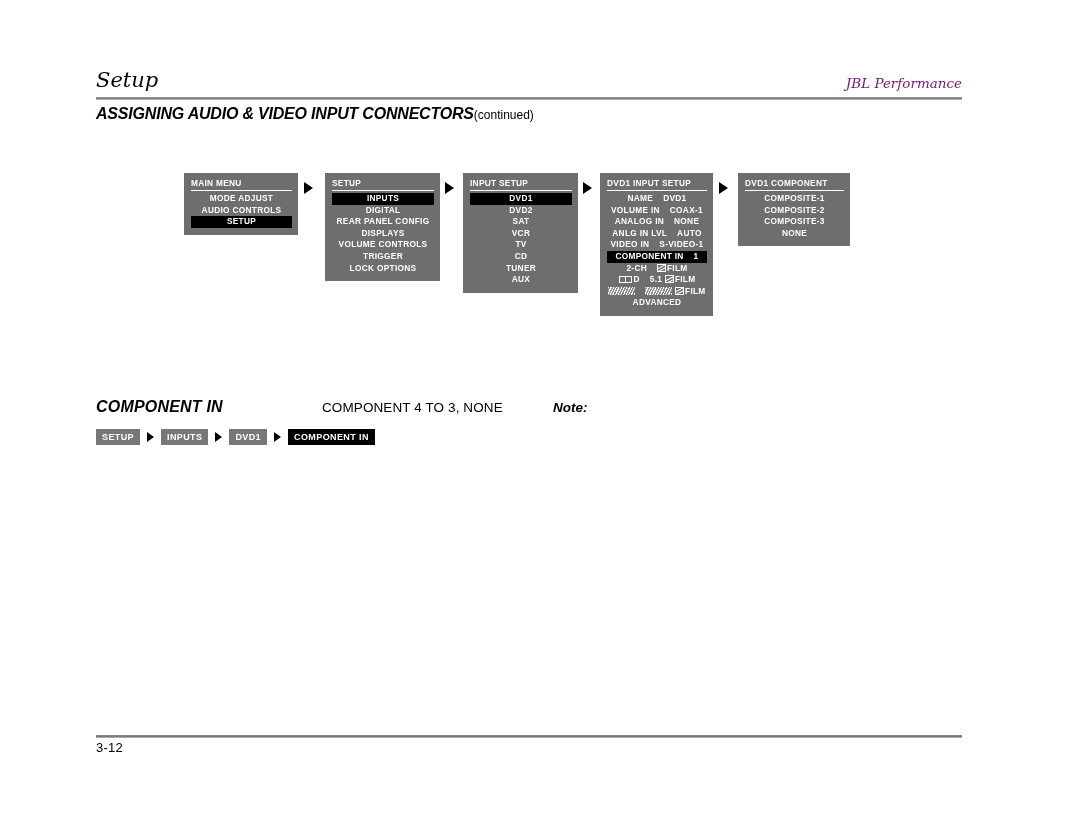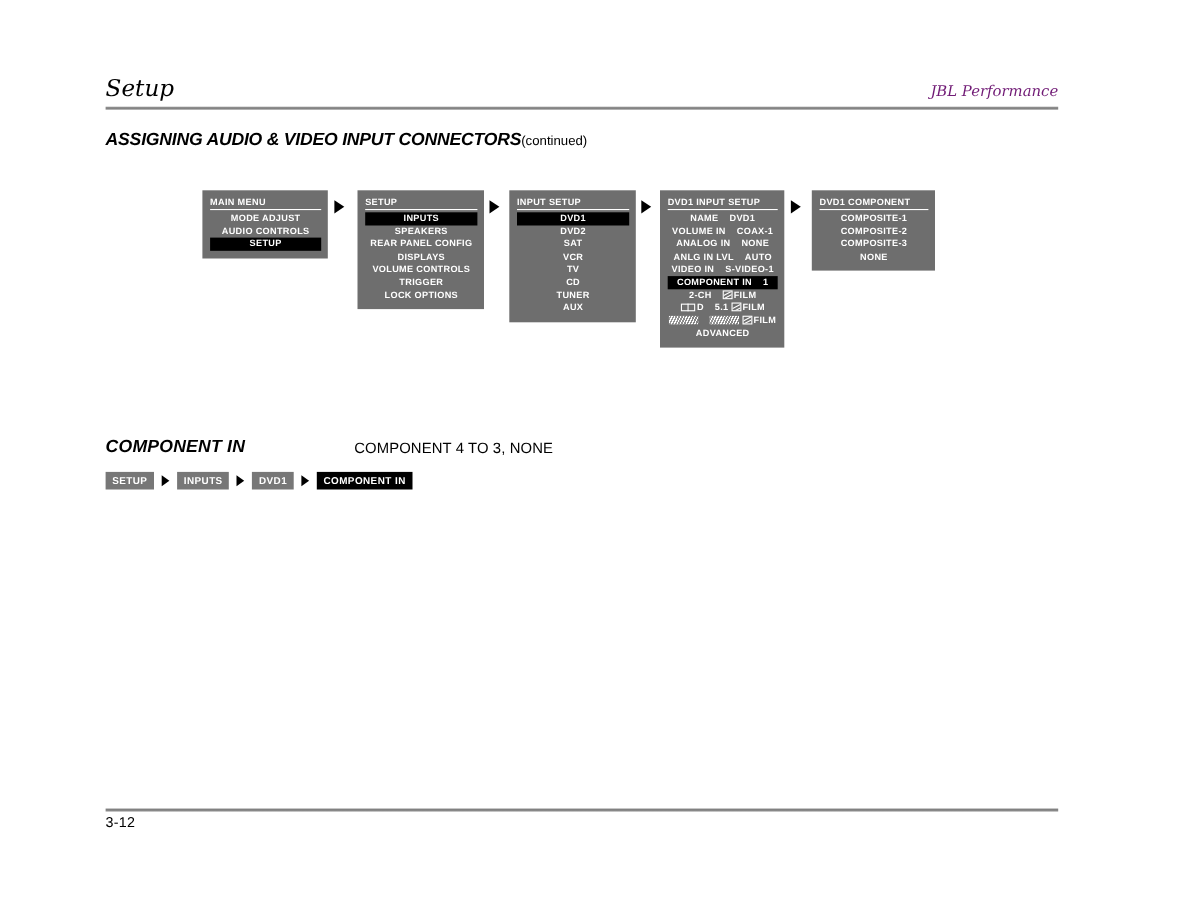--- a/index.html
+++ b/index.html
@@ -48,21 +48,21 @@
     top: 97px;
     width: 866px;
     height: 3px;
     background: linear-gradient(to bottom, #9a9a9a 0%, #7d7d7d 50%, #c9c9c9 100%);
   }
 
   
   #section-heading {
     position: absolute;
     left: 96px;
-    top: 119px;
+    top: 105px;
     font-size: 16px;
     font-weight: bold;
     font-style: italic;
     letter-spacing: -0.2px;
     color: #000;
     white-space: nowrap;
     font-stretch: condensed;
   }
   #section-heading .cont {
     font-size: 12px;
@@ -324,21 +324,21 @@
       <div class="osd-row sel">
         <span class="lbl">SETUP</span>
       </div>
     </div>
     <div class="osd-box" style="left: 325px; top: 173px; width: 115px;">
       <div class="osd-title">SETUP</div>
       <div class="osd-row sel">
         <span class="lbl">INPUTS</span>
       </div>
       <div class="osd-row">
-        <span class="lbl">SPEAKERS</span>
+        <span class="lbl">DIGITAL</span>
       </div>
       <div class="osd-row">
         <span class="lbl">REAR PANEL CONFIG</span>
       </div>
       <div class="osd-row">
         <span class="lbl">DISPLAYS</span>
       </div>
       <div class="osd-row">
         <span class="lbl">VOLUME CONTROLS</span>
       </div>
@@ -449,16 +449,17 @@
       <div class="crumb-arrow"></div>
       <div class="crumb">INPUTS</div>
       <div class="crumb-arrow"></div>
       <div class="crumb">DVD1</div>
       <div class="crumb-arrow"></div>
       <div class="crumb active">COMPONENT IN</div>
     </div>
 </div>
 
 <div id="col-right">
+  <div id="note-title">Note:</div>
 </div>
 
 <div id="footer-rule"></div>
 <div id="page-number">3-12</div>
 
 </body></html>

